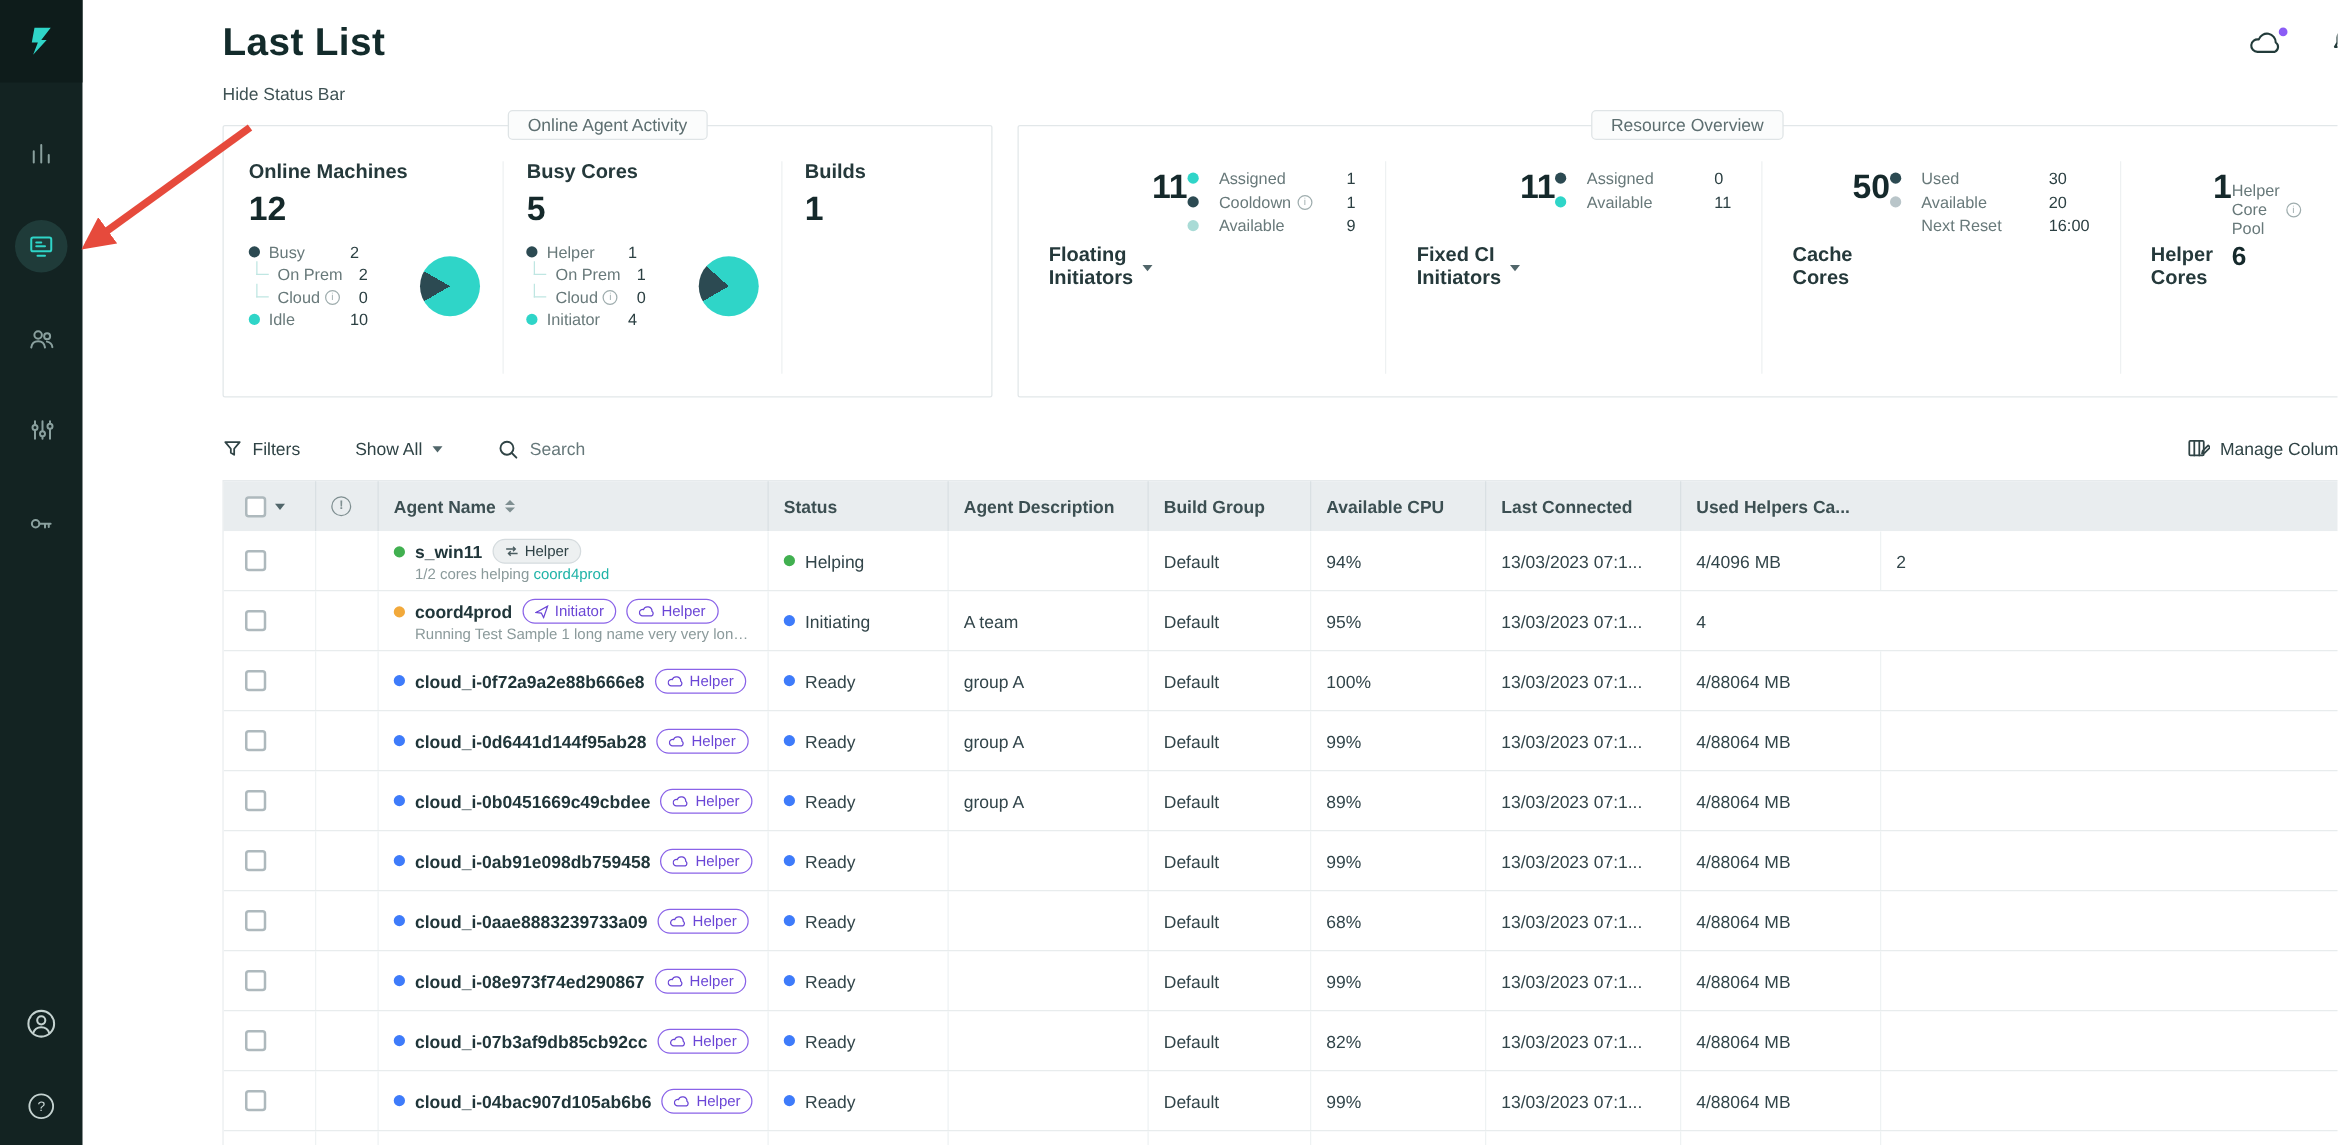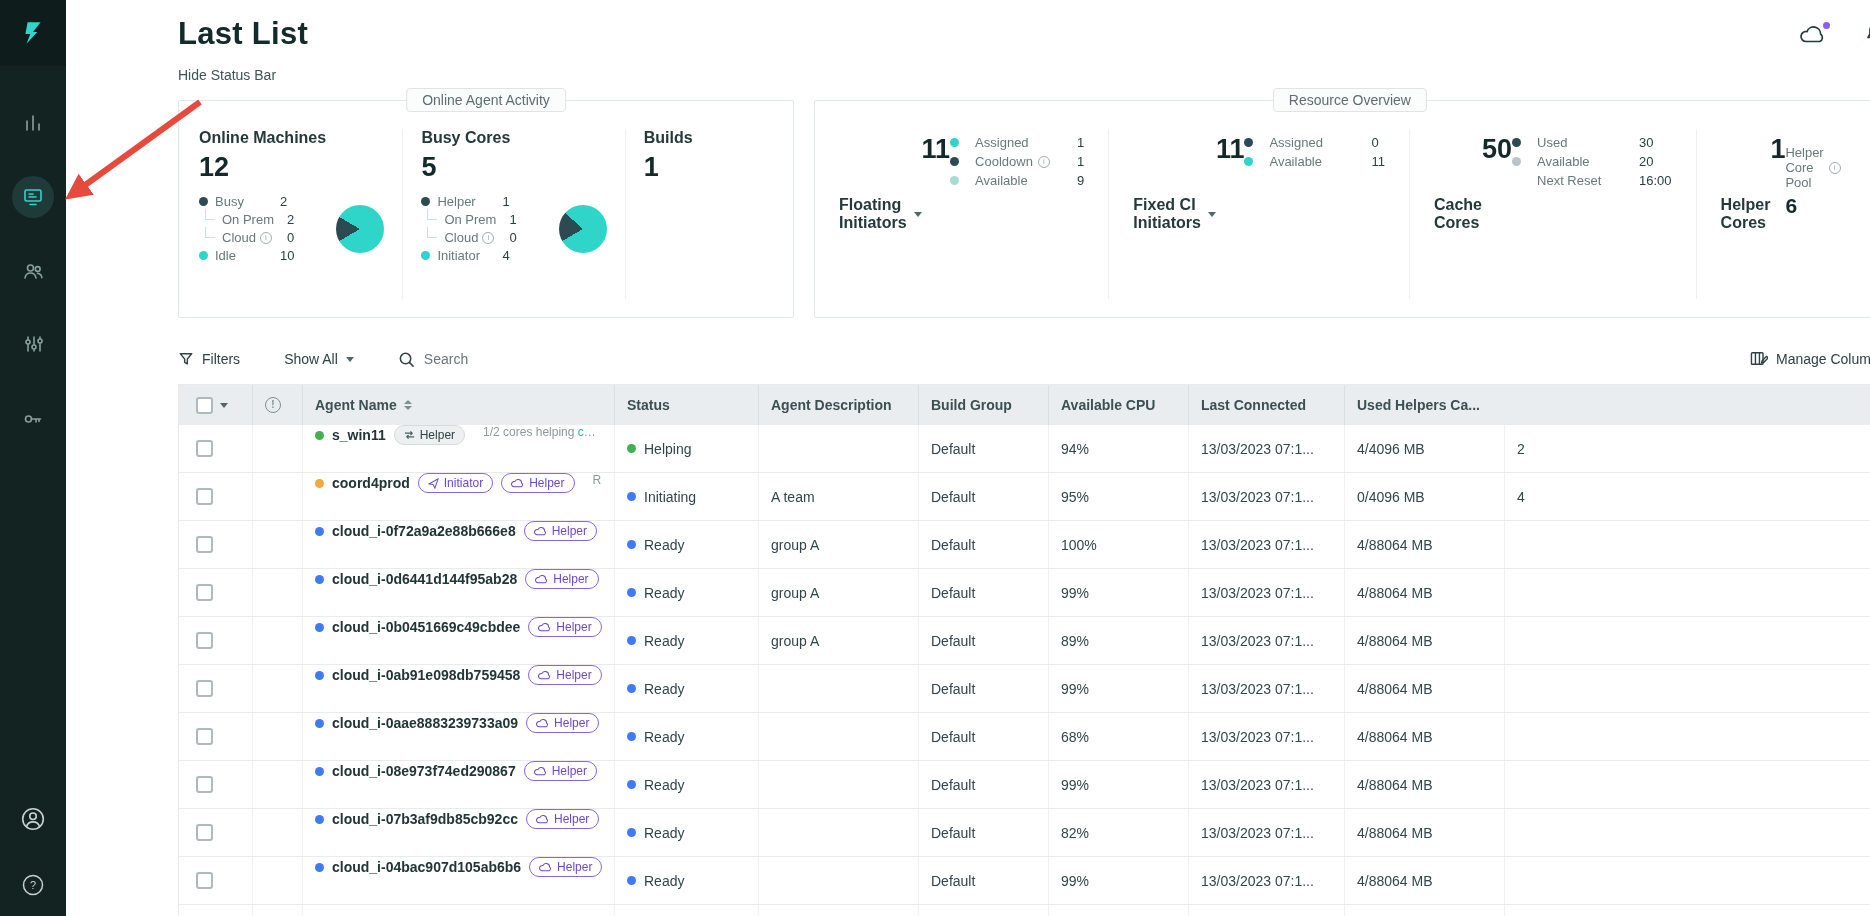--- a/index.html
+++ b/index.html
@@ -73,21 +73,21 @@
 
   
   .table-wrap{margin-top:8px;border:1px solid #e6eaec;--cols:74px 50px 312px 144px 160px 130px 140px 156px 160px 1fr;}
   .thead{display:grid;grid-template-columns:var(--cols);background:#e9edef;height:40px;align-items:stretch;font-weight:700;font-size:14px;color:#3c4f52;}
   .th{padding:0 12px;display:flex;align-items:center;gap:7px;border-right:1px solid #d9e0e3;overflow:hidden;white-space:nowrap;}
   .th:last-child{border-right:none;}
   .tbody{position:relative;height:492px;overflow:hidden;background:#fff;}
   .tr{display:grid;grid-template-columns:var(--cols);height:48px;border-bottom:1px solid #e8eced;}
   .td{padding:0 12px;display:flex;align-items:center;gap:8px;font-size:14px;color:#32454a;border-right:1px solid #eef2f3;overflow:hidden;white-space:nowrap;}
   .td:last-child{border-right:none;}
-  .td-name{flex-direction:row;align-items:flex-start;justify-content:flex-start;gap:1px;}
+  .td-name{flex-direction:column;align-items:flex-start;justify-content:center;gap:1px;}
   .name-line{display:flex;align-items:center;gap:8px;max-width:100%;}
   .agent-name{font-weight:700;color:#20363a;}
   .subtitle{font-size:12px;color:#8b9a9b;padding-left:17px;max-width:100%;overflow:hidden;text-overflow:ellipsis;}
   .sub-link{color:#1fb3a7;}
   .badge{display:inline-flex;align-items:center;gap:5px;height:20px;padding:0 9px;border-radius:10px;font-size:12px;flex-shrink:0;}
   .badge.gray{background:#edf0f1;border:1px solid #d5dbde;color:#2f4246;}
   .badge.purple{border:1px solid #8a63e8;color:#6b46d6;background:#fff;}
   .checkbox{width:17px;height:17px;border:2px solid #aeb9bd;border-radius:3px;display:inline-block;cursor:pointer;background:#fff;flex-shrink:0;}
   .td-select,.th-select{padding-left:17px;}
   .alert-ic{width:16px;height:16px;border:1.5px solid #7f8f91;border-radius:50%;color:#7f8f91;font-size:10px;font-weight:700;line-height:13px;text-align:center;}
@@ -461,21 +461,20 @@
                 <div class="subtitle">Running Test Sample 1 long name very very long ...</div>
               </div>
               <div class="td">
                 <span class="dot" style="background:#3e7bfa"></span>
                 <span>Initiating</span>
               </div>
               <div class="td">A team</div>
               <div class="td">Default</div>
               <div class="td">95%</div>
               <div class="td">13/03/2023 07:1...</div>
-              <div class="td">0/4096 MB</div>
               <div class="td">4</div>
             </div>
             <div class="tr">
               <div class="td td-select">
                 <span class="checkbox"></span>
               </div>
               <div class="td"></div>
               <div class="td td-name">
                 <div class="name-line">
                   <span class="dot" style="background:#3e7bfa"></span>

